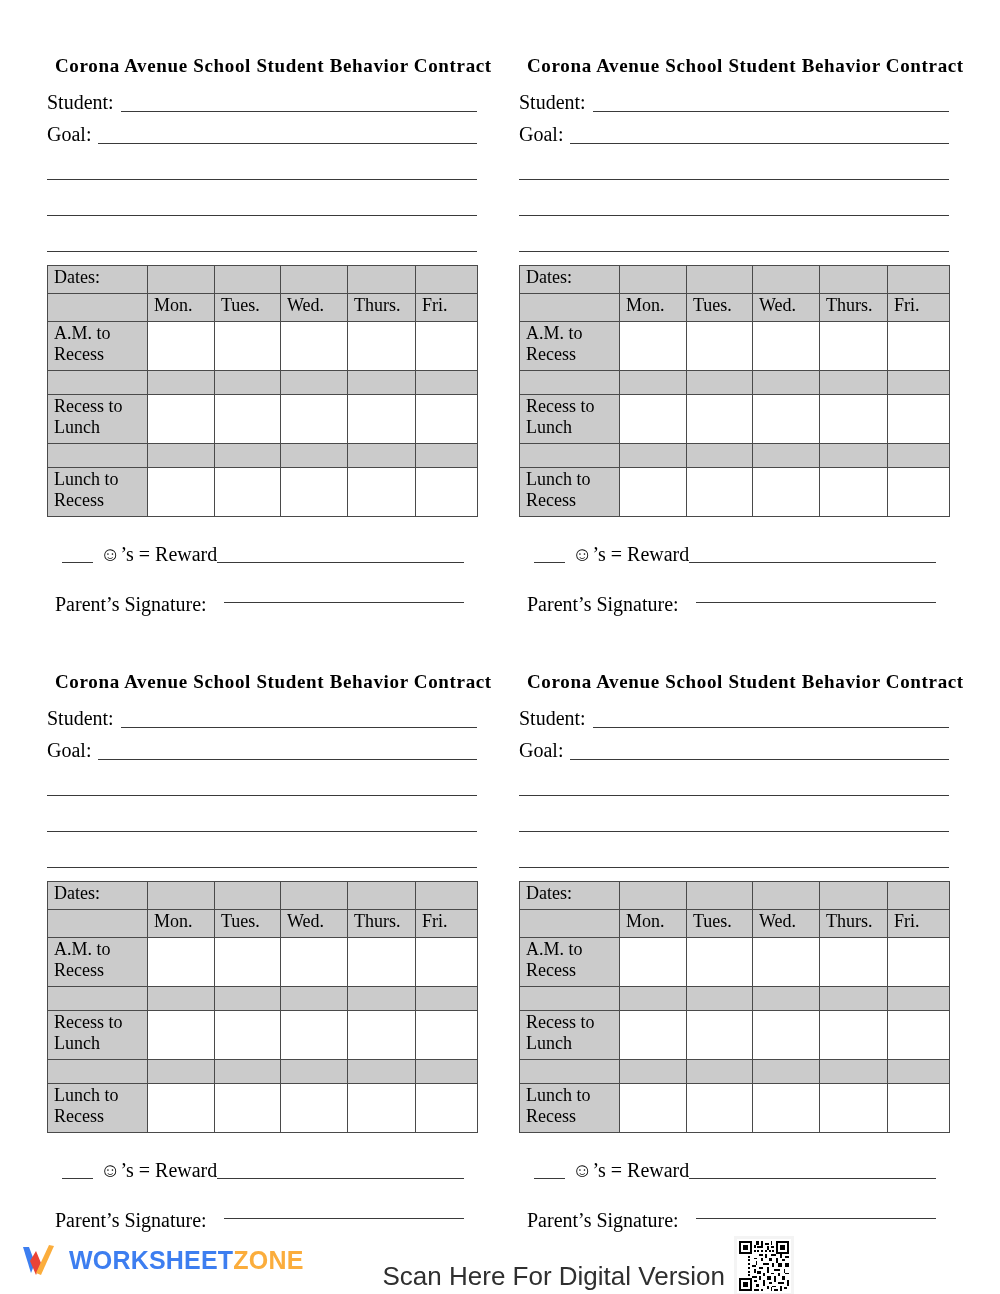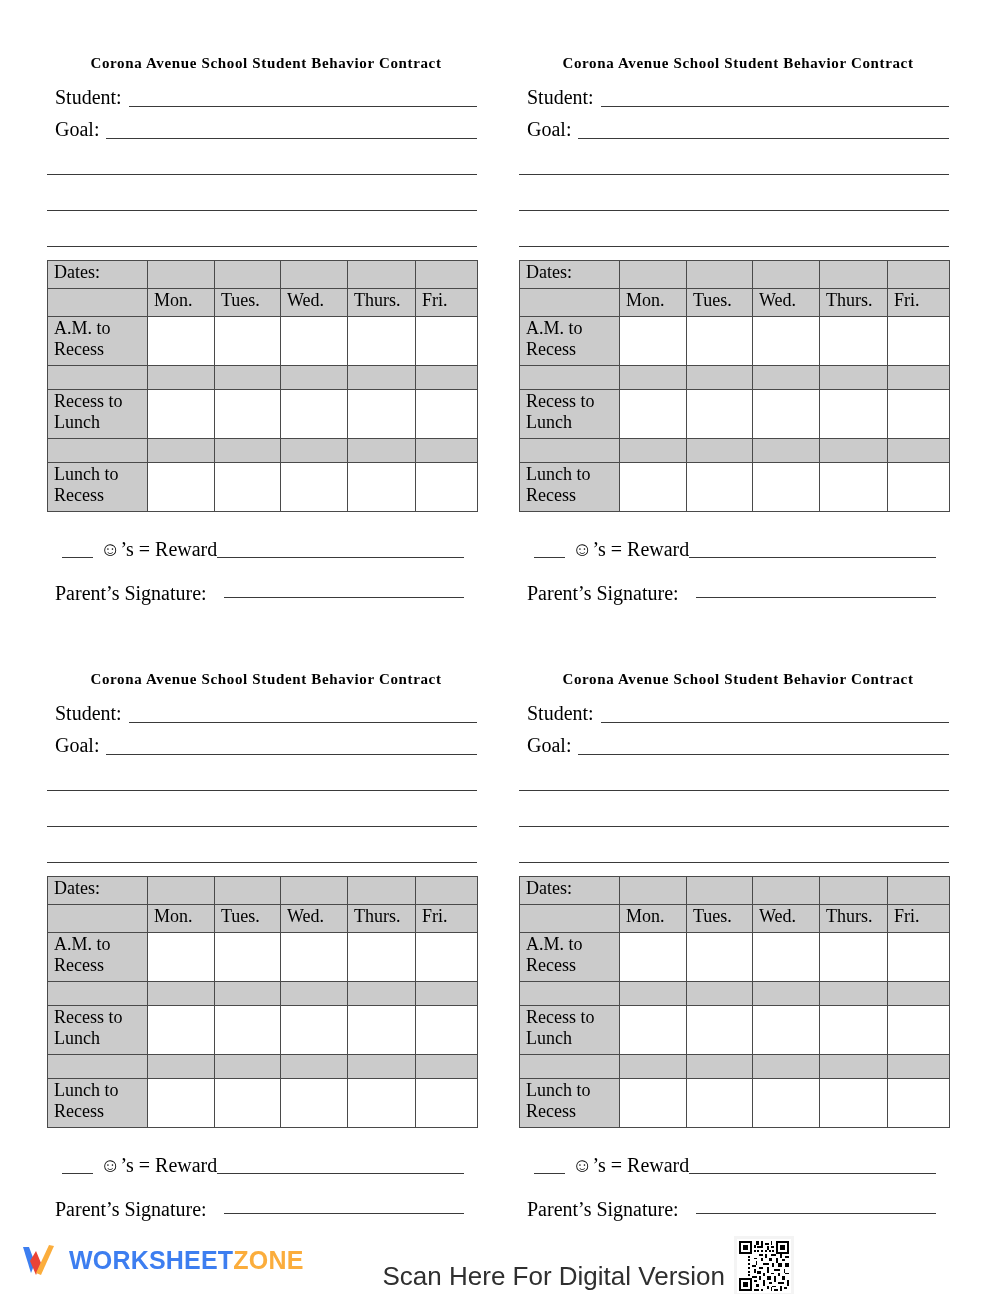--- a/index.html
+++ b/index.html
@@ -30,36 +30,35 @@
   }
   .card.col-l { left: 47px; }
   .card.col-r { left: 519px; }
   .card.row-t { top: 55px; }
   .card.row-b { top: 671px; }
 
   
   .card-title {
     font-family: "Liberation Serif", "DejaVu Serif", serif;
     font-weight: bold;
-    font-size: 15px;
+    font-size: 19px;
     letter-spacing: 0.65px;
     text-align: center;
     white-space: nowrap;
     margin: 0 0 3px 0;
     padding-left: 8px;
   }
 
   
   .field-row {
     display: flex;
     align-items: flex-end;
     height: 32px;
     font-size: 20px;
     line-height: 22px;
-    margin-left: 8px;
   }
   .field-label {
     white-space: nowrap;
     padding-right: 7px;
     position: relative;
     top: 1px;
   }
   .field-rule {
     flex: 1 1 auto;
     border-bottom: 1.4px solid #3a3a3a;
@@ -140,21 +139,21 @@
     font-size: 20px;
     line-height: 22px;
     height: 32px;
     margin-top: 8px;
     padding-left: 8px;
   }
   .sig-label {
     white-space: nowrap;
     padding-right: 17px;
     position: relative;
-    top: 6px;
+    top: 12px;
     text-align: center;
   }
   .sig-rule {
     flex: 1 1 auto;
     border-bottom: 1.4px solid #3a3a3a;
     height: 19px;
     margin-right: 13px;
   }
 
   

